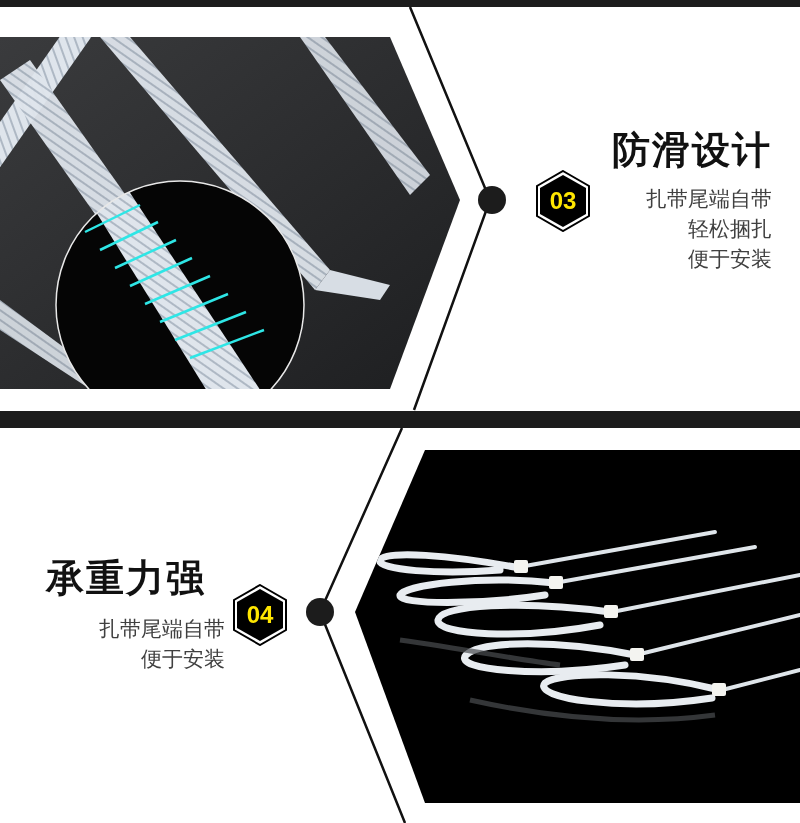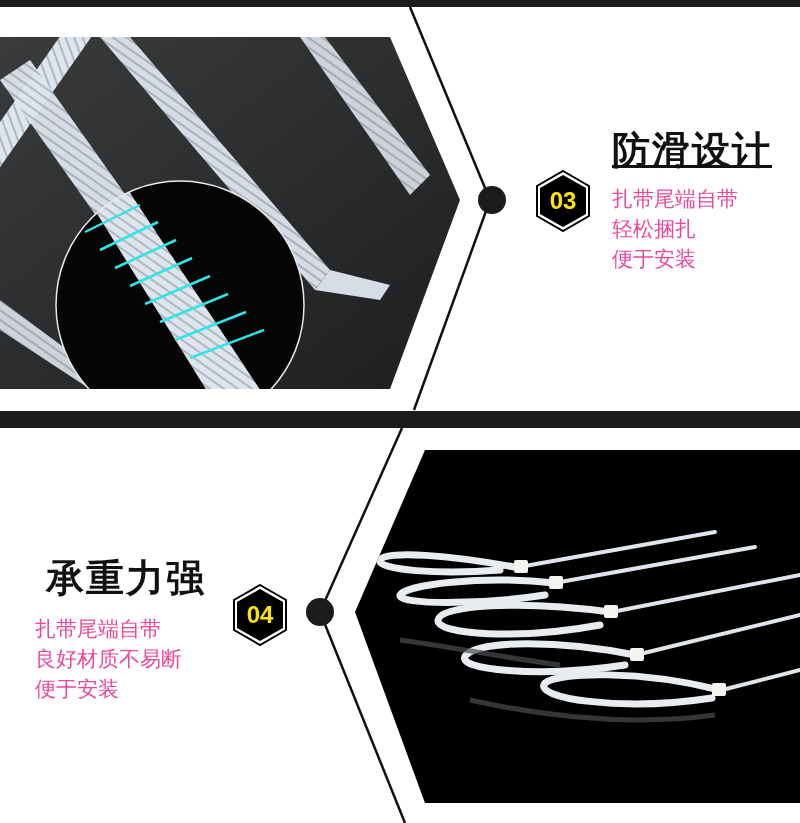--- a/index.html
+++ b/index.html
@@ -1,20 +1,20 @@
 <!DOCTYPE html>
 <html><head>
   <meta charset="utf-8">
   <style>
     html, body { margin: 0; padding: 0; }
     body { width: 800px; height: 823px; position: relative; overflow: hidden; background: #ffffff; font-family: "DejaVu Sans", sans-serif; }
     .bar { position: absolute; left: 0; width: 800px; background: #1c1c1c; }
     svg.layer { position: absolute; left: 0; top: 0; }
     .title { position: absolute; font-weight: bold; color: #111; font-size: 38px; letter-spacing: 2px; white-space: nowrap; }
-    .desc { position: absolute; color: #ec4899; font-size: 21px; line-height: 30px; text-align: left; white-space: nowrap; }
+    .desc { position: absolute; color: #404040; font-size: 21px; line-height: 30px; text-align: right; white-space: nowrap; }
     .hex { position: absolute; width: 56px; height: 62px; }
     .hex-num { position: absolute; left: 0; top: 0; width: 56px; height: 62px; display: flex; align-items: center; justify-content: center; color: #ffe600; font-weight: bold; font-size: 24px; font-family: "Liberation Sans", sans-serif; }
     .dot { position: absolute; width: 28px; height: 28px; border-radius: 50%; background: #1c1c1c; }
   </style>
 </head>
 <body>
 
 <div class="bar" style="top:0;height:7px;"></div>
 
 <svg class="layer" width="800" height="823" viewBox="0 0 800 823">
@@ -120,21 +120,21 @@
       <path d="M400,640 C470,650 520,660 560,665"></path>
     </g>
   </g>
   <g stroke="#111" stroke-width="2.5" fill="none">
     <polyline points="402,428 320,612 405,823"></polyline>
   </g>
 </svg>
 
 <div class="dot" style="left:306px;top:598px;"></div>
 
-<div class="title" style="left:612px;top:125px;text-decoration:underline;">防滑设计</div>
+<div class="title" style="left:612px;top:125px;">防滑设计</div>
 
 <div class="hex" style="left:535px;top:170px;">
   <svg width="56" height="62" viewBox="0 0 56 62">
     <polygon points="28,1 54,16 54,46 28,61 2,46 2,16" fill="#fff" stroke="#000" stroke-width="2"></polygon>
     <polygon points="28,5 51,18 51,44 28,57 5,44 5,18" fill="#000"></polygon>
   </svg>
   <div class="hex-num">03</div>
 </div>
 
 <div class="desc" style="left:612px;top:184px;width:160px;">
@@ -148,15 +148,14 @@
 <div class="hex" style="left:232px;top:584px;">
   <svg width="56" height="62" viewBox="0 0 56 62">
     <polygon points="28,1 54,16 54,46 28,61 2,46 2,16" fill="#fff" stroke="#000" stroke-width="2"></polygon>
     <polygon points="28,5 51,18 51,44 28,57 5,44 5,18" fill="#000"></polygon>
   </svg>
   <div class="hex-num">04</div>
 </div>
 
 <div class="desc" style="left:35px;top:614px;width:190px;">
   <div>扎带尾端自带</div>
-  <div>良好材质不易断</div>
   <div>便于安装</div>
 </div>
 
 </body></html>

